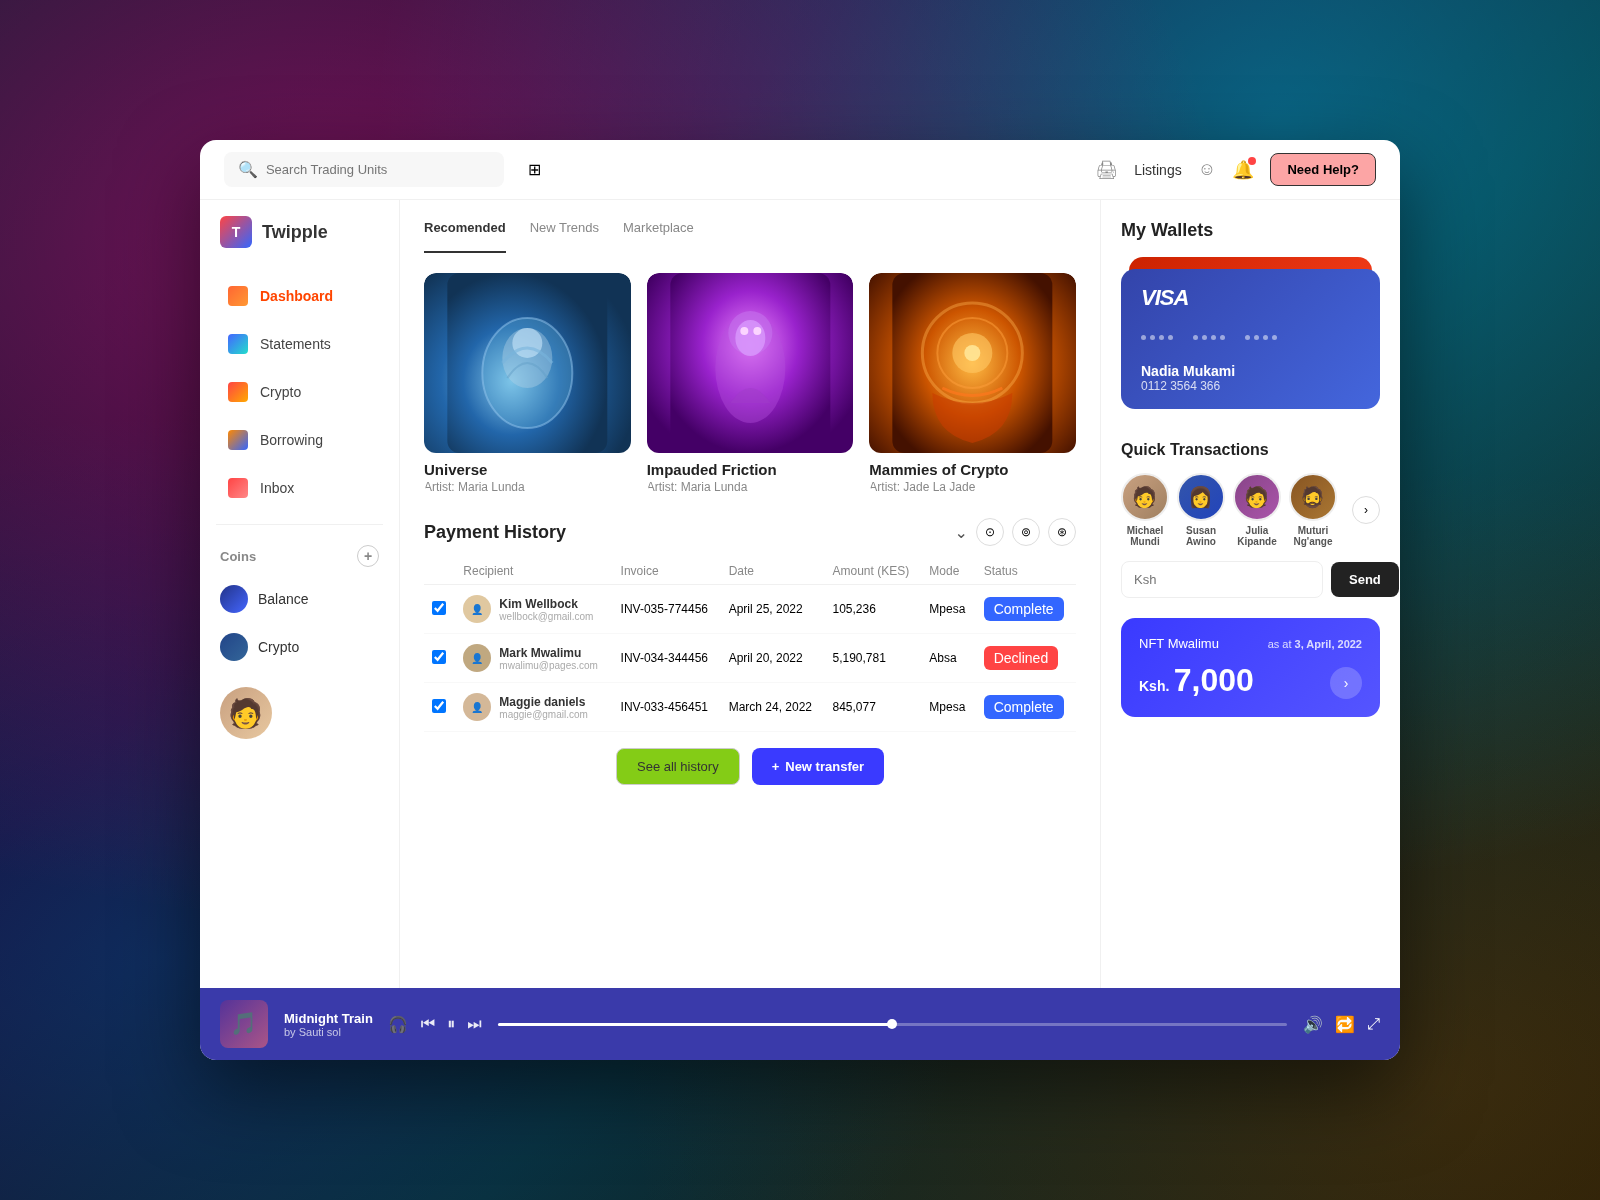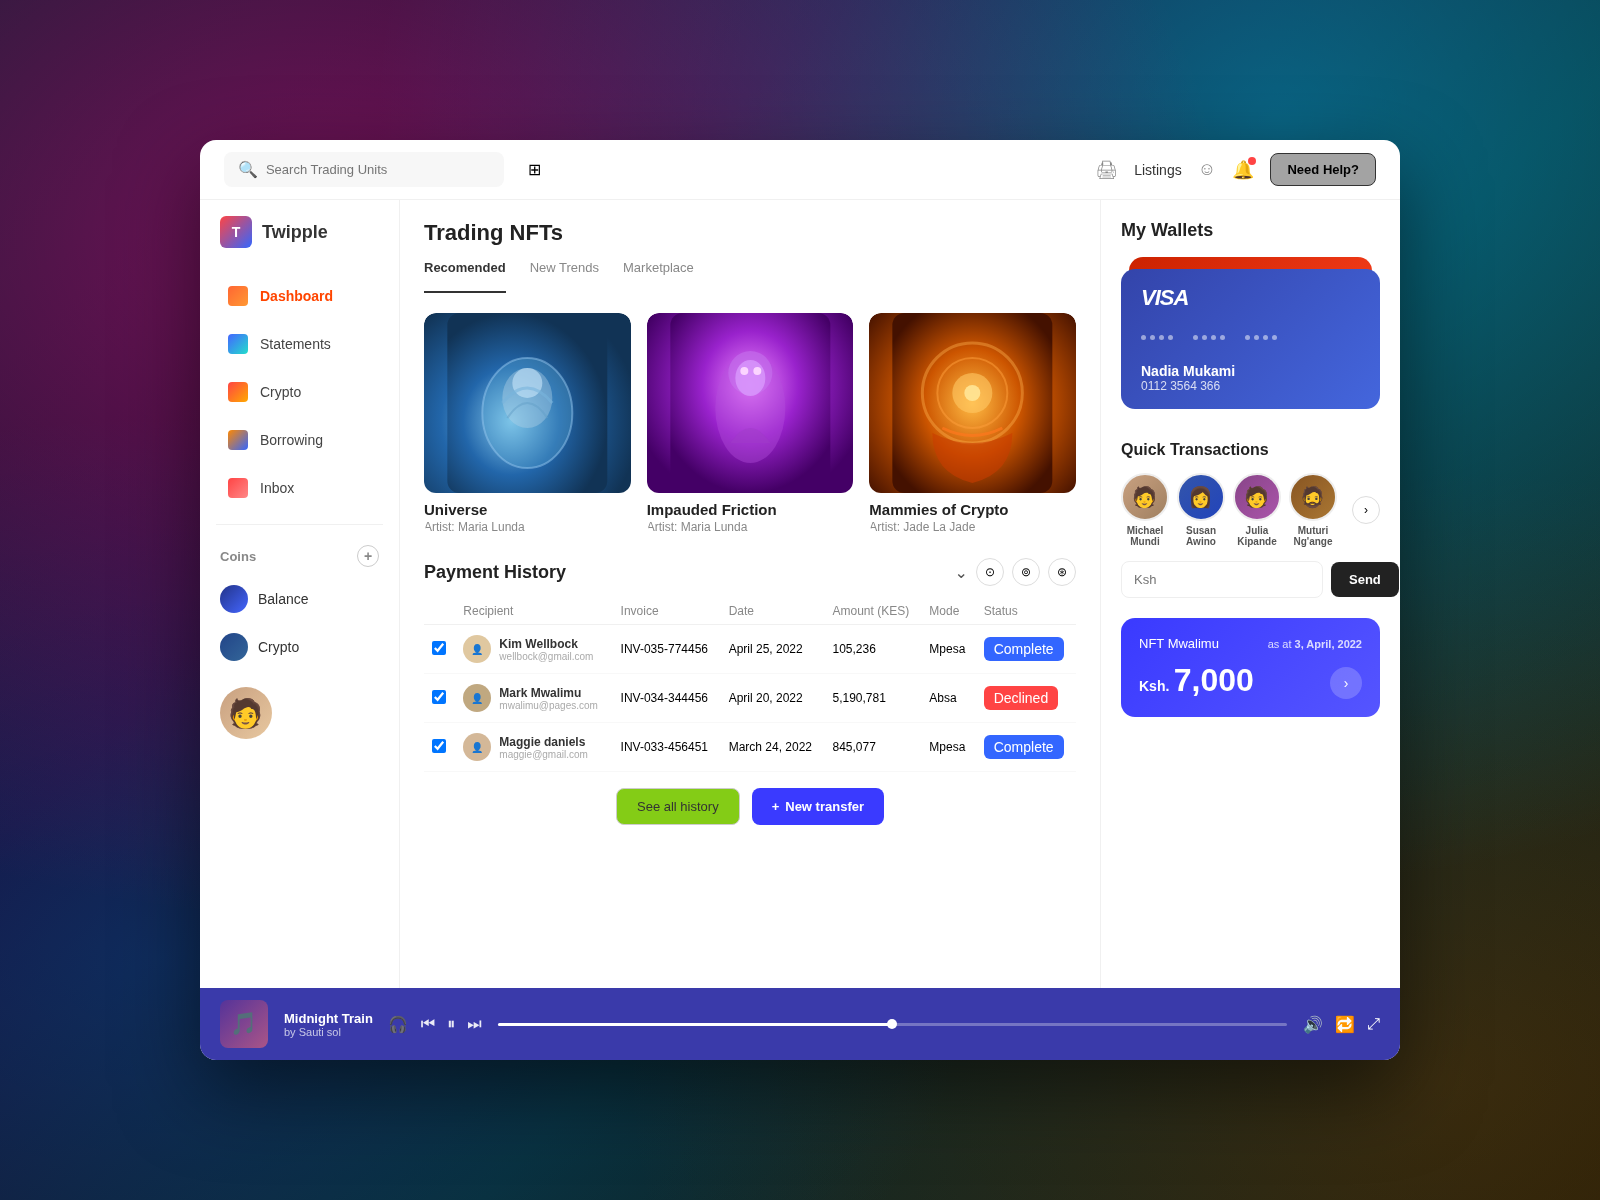--- a/index.html
+++ b/index.html
@@ -44,21 +44,21 @@
     }
     .filter-icon { margin-left: 8px; }
     .top-bar-right { display: flex; align-items: center; gap: 16px; margin-left: auto; }
     .nav-icon { cursor: pointer; color: #888; font-size: 18px; position: relative; }
     .notif-dot {
       position: absolute; top: -2px; right: -2px;
       width: 8px; height: 8px; background: #ff4444; border-radius: 50%;
     }
     .need-help-btn {
       border: 1.5px solid #333; border-radius: 8px; padding: 8px 16px;
-      font-size: 13px; font-weight: 600; cursor: pointer; background: #a3a3a3;
+      font-size: 13px; font-weight: 600; cursor: pointer; background: #fca5a5;
     }
     .listings-label { font-size: 14px; color: #333; font-weight: 500; cursor: pointer; }
     
     .main-layout { display: flex; flex: 1; overflow: hidden; }
     
     .sidebar {
       width: 200px; flex-shrink: 0; border-right: 1px solid #f0f0f0;
       display: flex; flex-direction: column; padding: 16px 0; overflow-y: auto;
     }
     .logo { display: flex; align-items: center; gap: 10px; padding: 0 20px 24px; }
@@ -335,21 +335,20 @@
         <div class="coin-dot" style="background: linear-gradient(135deg, #224488, #336699);"></div>
         <span class="coin-label">Crypto</span>
       </div>
 
       <div class="avatar-section">
         <div class="avatar-img">🧑</div>
       </div>
     </div>
 
     <div class="content">
-      <div class="section-title">Trading NFTs</div>
       <div class="tabs">
         <div class="tab active">Recomended</div>
         <div class="tab">New Trends</div>
         <div class="tab">Marketplace</div>
       </div>
 
       <div class="nft-grid">
         <div class="nft-card">
           <div class="nft-img-placeholder nft-art-1">
             <svg width="100%" height="100%" viewBox="0 0 160 180" style="border-radius:12px;">

